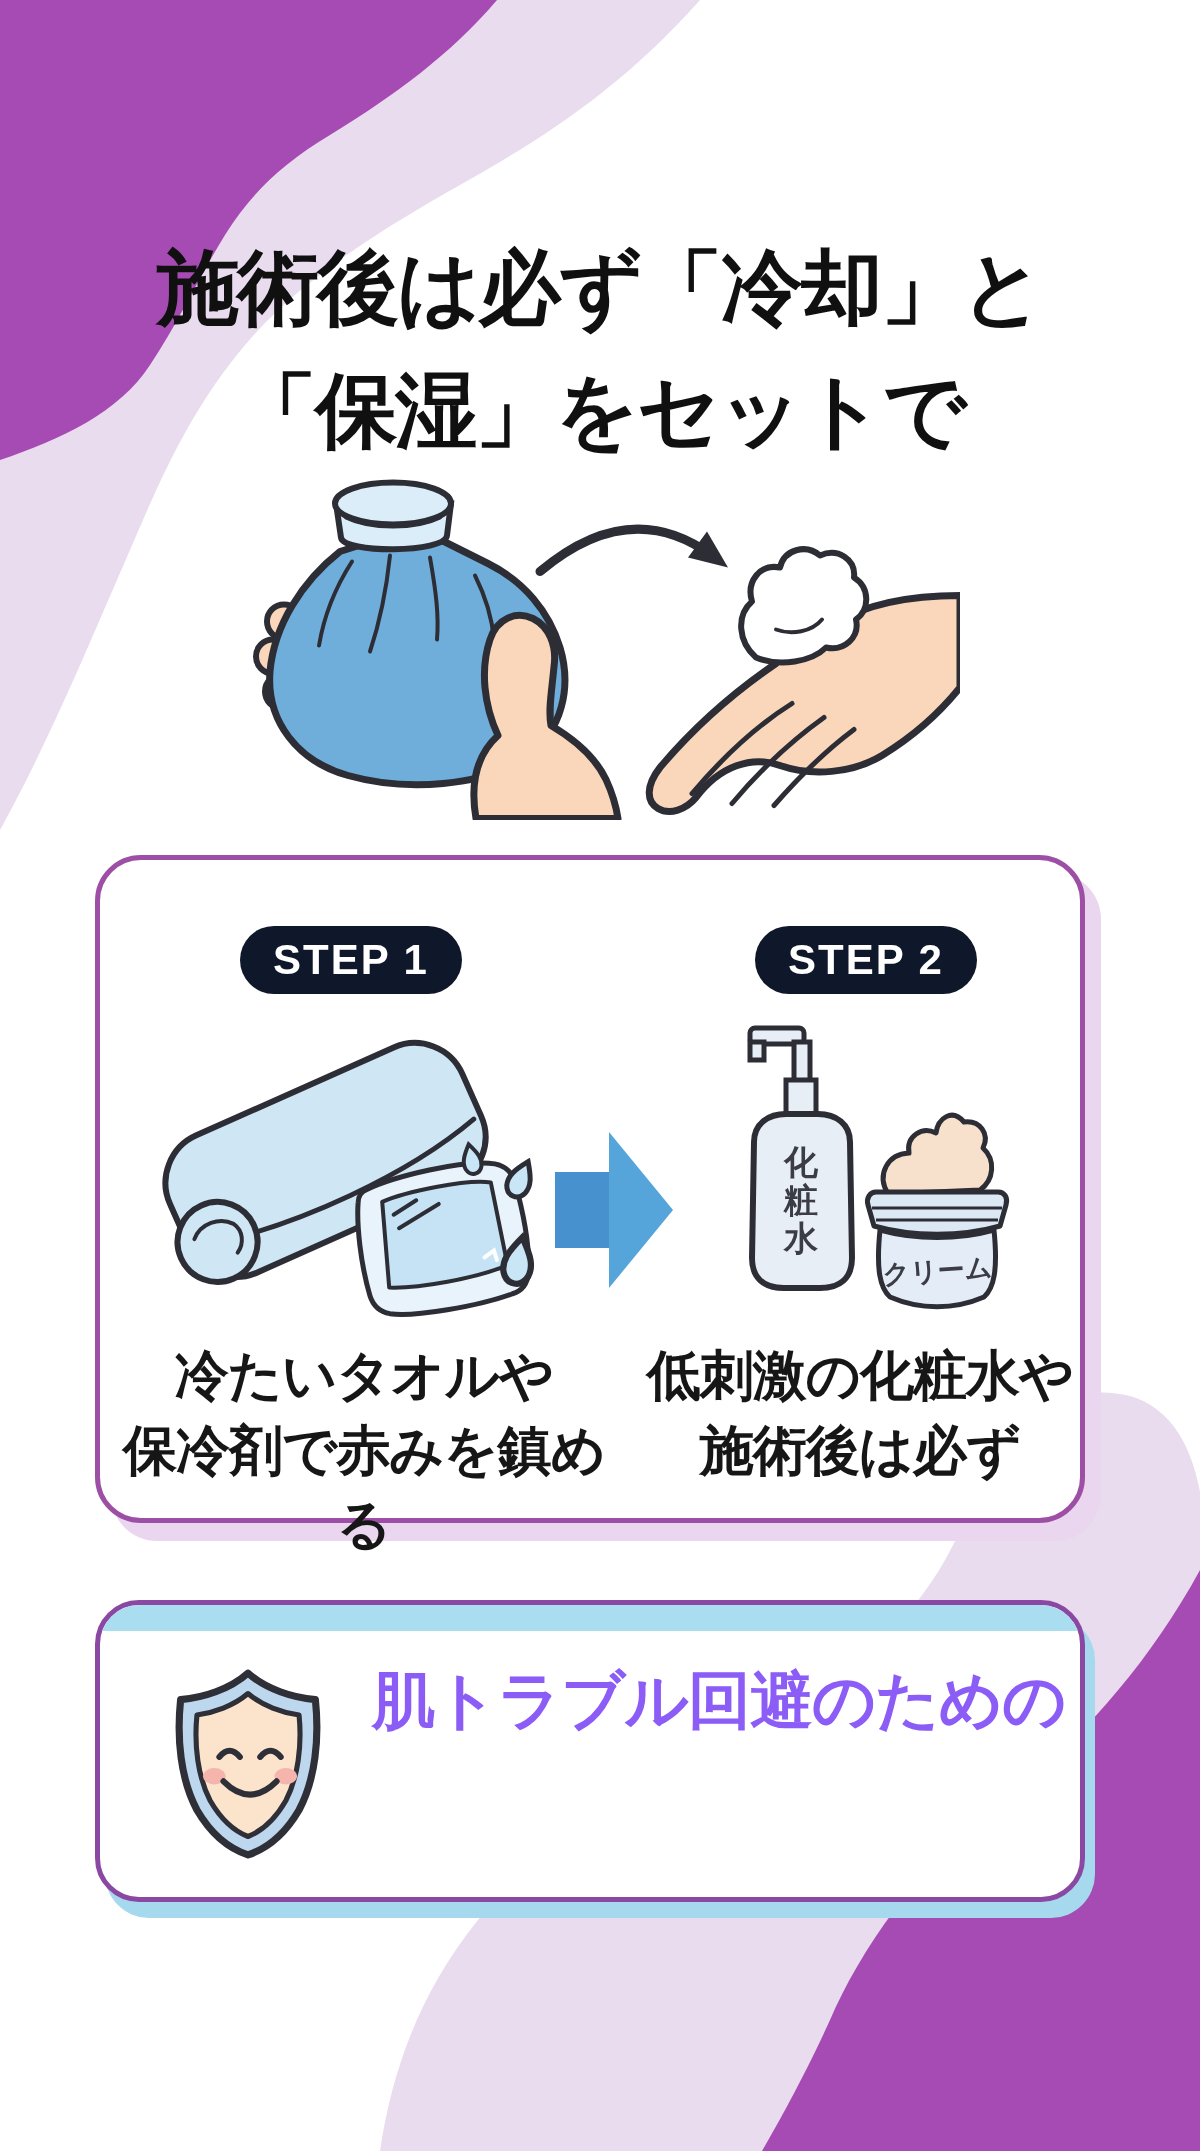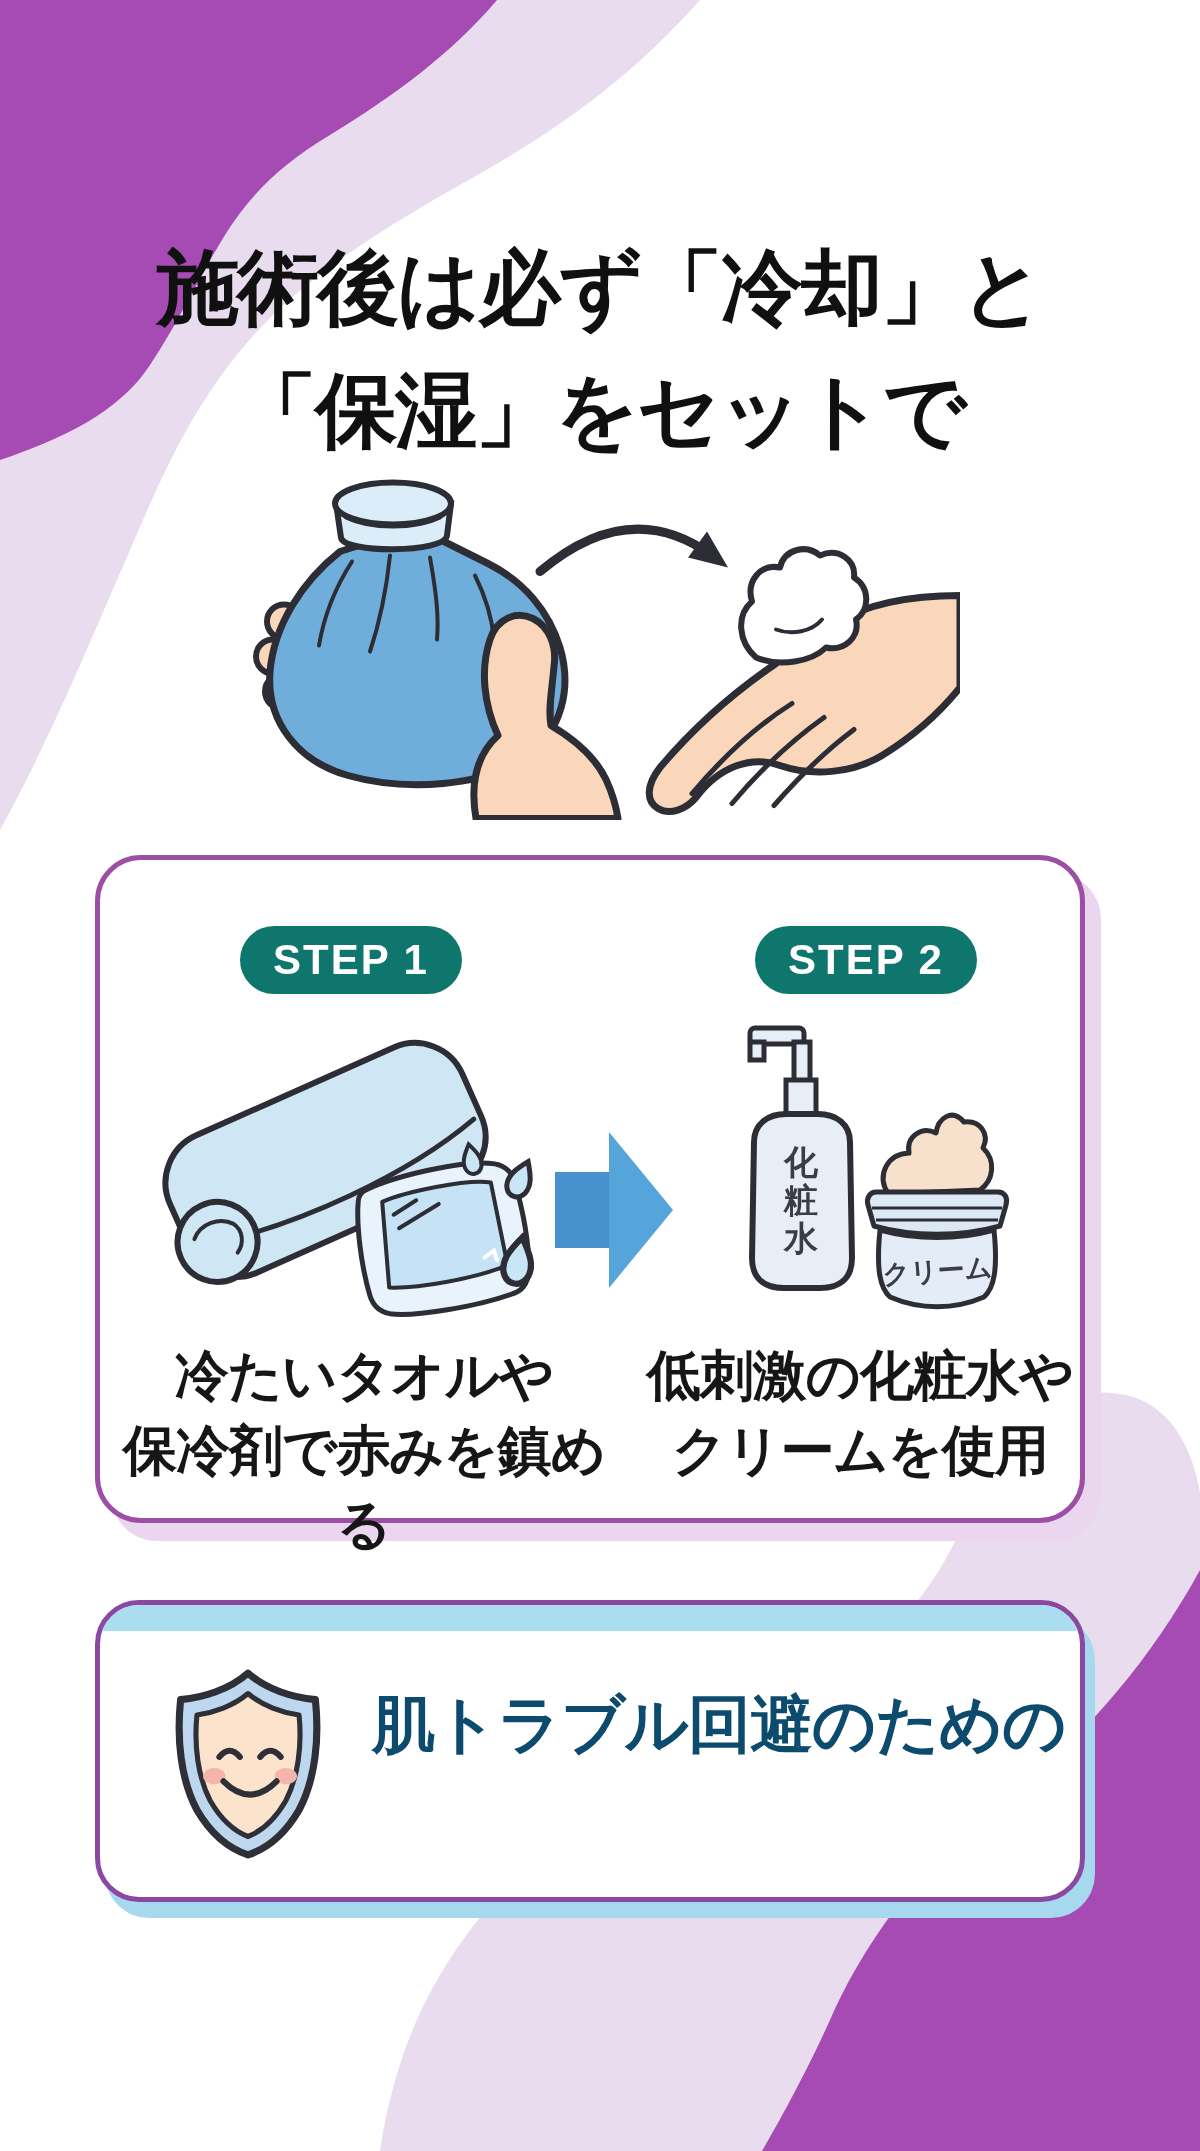--- a/index.html
+++ b/index.html
@@ -20,21 +20,21 @@
   .hero{position:absolute;left:240px;top:452px;width:720px;height:368px;}
 
   .step-box{
     position:absolute;left:95px;top:855px;width:990px;height:668px;
     box-sizing:border-box;background:#ffffff;
     border:5px solid #9C4FA5;border-radius:46px;
     box-shadow:16px 18px 0 0 #EAD7EF;
   }
   .badge{
     position:absolute;top:66px;width:222px;height:68px;border-radius:34px;
-    background:#0f766e;color:#ffffff;
+    background:#0f172a;color:#ffffff;
     font-size:42px;font-weight:700;letter-spacing:2px;
     display:flex;align-items:center;justify-content:center;
   }
   .badge.b1{left:140px;}
   .badge.b2{left:655px;}
   .steps-art{position:absolute;left:0;top:160px;width:980px;height:420px;}
   .caption{
     position:absolute;top:478px;text-align:center;color:#161616;
     font-size:54px;font-weight:700;line-height:1.38;letter-spacing:-1px;
   }
@@ -45,21 +45,21 @@
     position:absolute;left:95px;top:1600px;width:990px;height:302px;
     box-sizing:border-box;background:#ffffff;
     border:5px solid #8B48A3;border-radius:44px;
     box-shadow:10px 16px 0 0 #A6D9EE;overflow:hidden;
   }
   .note-accent{
     position:absolute;left:0;top:0;width:100%;height:26px;background:#ABDDF1;
   }
   .note-shield{position:absolute;left:66px;top:62px;width:164px;height:194px;}
   .note-text{
-    position:absolute;left:272px;top:61px;color:#0c4a6e;
+    position:absolute;left:272px;top:37px;color:#8b5cf6;
     font-size:63px;font-weight:700;line-height:1.85;letter-spacing:-1px;
   }
 </style>
 </head>
 <body>
 
 <svg class="decor" viewBox="0 0 1200 2151" aria-hidden="true">
   <path fill="#E8DCEE" d="M 0 0 L 700 0 C 620 90 540 140 460 185 C 380 230 300 280 245 345 C 190 410 160 480 130 550 C 95 630 50 740 0 830 Z"></path>
   <path fill="#A74BB4" d="M 0 0 L 497 0 C 450 55 395 95 330 135 C 280 165 250 195 225 235 C 200 275 180 320 150 365 C 120 412 60 440 0 460 Z"></path>
   <path fill="#E8DCEE" d="M 1200 1492 C 1192 1448 1172 1408 1130 1396 C 1060 1378 1000 1430 972 1502 C 944 1576 900 1640 812 1690 C 700 1752 560 1820 478 1920 C 420 1992 392 2070 380 2151 L 1200 2151 Z"></path>
@@ -161,21 +161,21 @@
         <text x="838" y="260" text-anchor="middle" font-size="27" font-weight="700" fill="#3C3C46" transform="rotate(-4 838 260)">クリーム</text>
       </g>
     </svg>
 
     <div class="caption c1">
       <div>冷たいタオルや</div>
       <div>保冷剤で赤みを鎮める</div>
     </div>
     <div class="caption c2">
       <div>低刺激の化粧水や</div>
-      <div>クリームを使用</div>
+      <div>施術後は必ず</div>
     </div>
   </div>
 
   <div class="note-box">
     <div class="note-accent"></div>
     <svg class="note-shield" viewBox="0 0 160 190">
       <path d="M 80 6 C 62 22 36 30 14 32 C 10 70 14 110 30 140 C 44 164 62 178 80 184 C 98 178 116 164 130 140 C 146 110 150 70 146 32 C 124 30 98 22 80 6 Z" fill="#BDD7EE" stroke="#2F2F38" stroke-width="7" stroke-linejoin="round"></path>
       <path d="M 80 26 C 66 38 46 45 30 47 C 27 77 31 108 43 131 C 54 150 67 161 80 166 C 93 161 106 150 117 131 C 129 108 133 77 130 47 C 114 45 94 38 80 26 Z" fill="#FBE3CC" stroke="#2F2F38" stroke-width="5" stroke-linejoin="round"></path>
       <path d="M 52 88 Q 62 76 72 88" fill="none" stroke="#2F2F38" stroke-width="6" stroke-linecap="round"></path>
       <path d="M 92 88 Q 102 76 112 88" fill="none" stroke="#2F2F38" stroke-width="6" stroke-linecap="round"></path>

